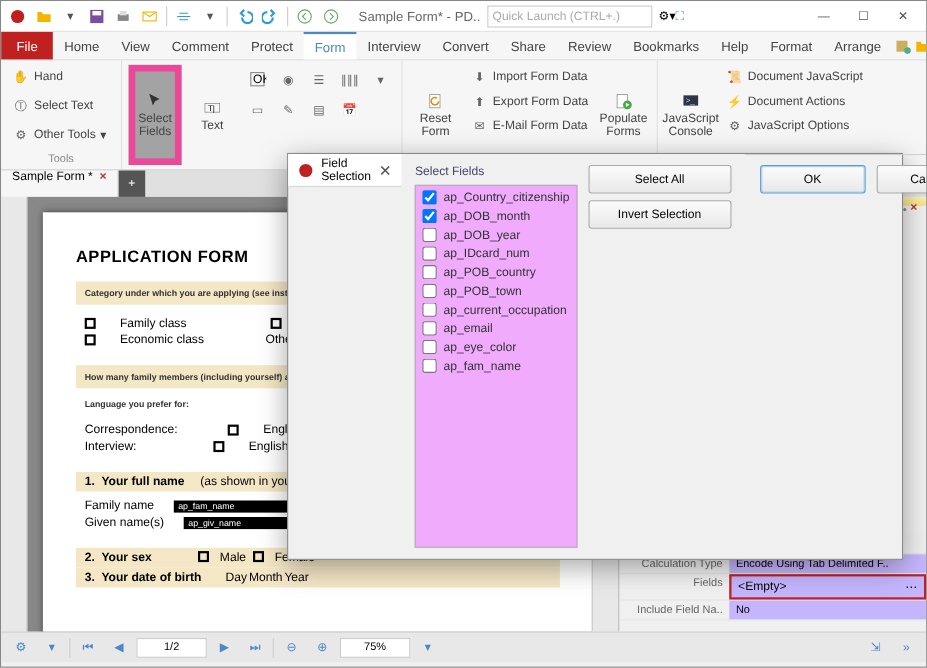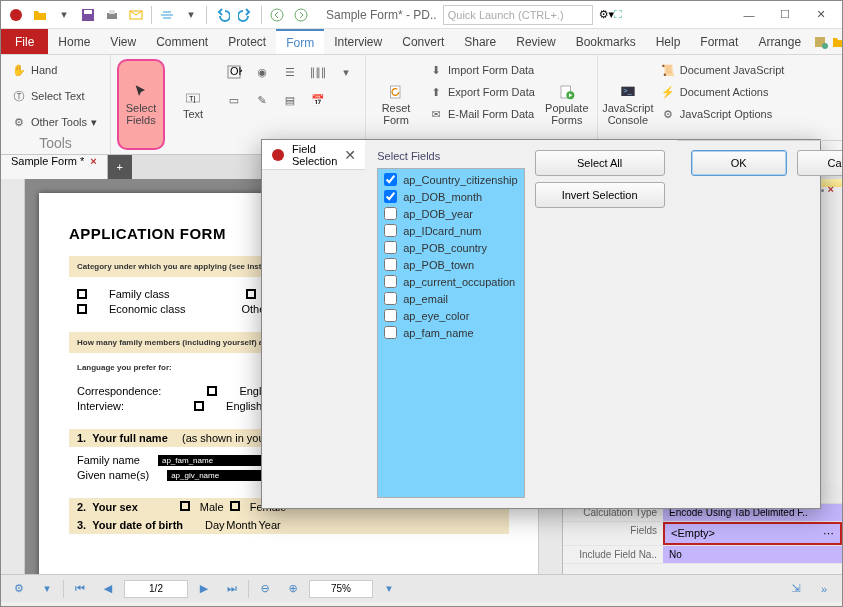--- a/index.html
+++ b/index.html
@@ -13,25 +13,25 @@
 .titlebar .winctl{margin-left:auto;display:flex;gap:2px}
 .winctl div{width:34px;height:22px;display:flex;align-items:center;justify-content:center;color:#555}
 .menubar{height:26px;background:#f6f6f6;display:flex;align-items:center;border-bottom:1px solid #d8d8d8}
 .menubar .mfile{background:#c02020;color:#fff;padding:0 14px;height:100%;display:flex;align-items:center;font-size:12px}
 .menubar .mitem{padding:0 10px;height:100%;display:flex;align-items:center;color:#444;font-size:12px}
 .menubar .mitem.active{background:#fff;border-top:2px solid #4a88c7;color:#4a88c7}
 .menubar .rbtn{width:22px;height:22px;display:flex;align-items:center;justify-content:center;margin-left:2px}
 .ribbon{height:100px;background:#f6f6f6;display:flex;border-bottom:1px solid #c8c8c8}
 .rgroup{display:flex;flex-direction:column;padding:4px 6px;border-right:1px solid #e0e0e0}
 .rgroup .body{display:flex;gap:4px;flex:1}
-.rgroup .lbl{text-align:center;color:#888;font-size:14px;padding-top:2px}
+.rgroup .lbl{text-align:center;color:#888;font-size:10px;padding-top:2px}
 .rbtn-s{display:flex;align-items:center;gap:4px;padding:2px 4px;color:#444;height:22px}
 .rbtn-s .ic{width:16px;height:16px;display:flex;align-items:center;justify-content:center;color:#666}
 .rbtn-big{width:48px;display:flex;flex-direction:column;align-items:center;justify-content:center;gap:2px;padding:4px;font-size:10px;text-align:center;color:#444}
-.rbtn-big.sel{background:#fca5a5;border:2px solid #ec4899;border-radius:10px}
+.rbtn-big.sel{background:#a3a3a3;border:6px solid #ec4899;border-radius:0}
 .rbtn-icon{width:26px;height:26px;display:flex;align-items:center;justify-content:center;color:#666}
 .tabsbar{height:24px;background:#e0e0e0;display:flex;align-items:center}
 .doc-tab{background:#f6f6f6;padding:0 10px;height:100%;display:flex;align-items:flex-start;gap:6px;border-right:1px solid #bbb;font-size:11px}
 .doc-tab .x{color:#b33;font-weight:bold}
 .add-tab{width:24px;height:100%;background:#555;color:#fff;display:flex;align-items:center;justify-content:center}
 .work{display:flex;height:395px;position:relative}
 .lgut{width:24px;background:#e8e8e8;border-right:1px solid #ccc}
 .doc{flex:1;background:#888;padding:14px;overflow:hidden;position:relative}
 .page{background:#fff;width:500px;height:560px;margin:0 auto;box-shadow:0 0 6px rgba(0,0,0,.5);padding:18px 30px}
 .page h2{font-size:15px;font-weight:bold;margin:14px 0;letter-spacing:0.5px}
@@ -56,21 +56,21 @@
 .status{height:28px;background:#e8e8e8;border-top:1px solid #c8c8c8;display:flex;align-items:center;gap:4px;padding:0 6px}
 .status .sb{width:24px;height:20px;display:flex;align-items:center;justify-content:center;color:#4a88c7}
 .status .pg{width:64px;height:18px;border:1px solid #ccc;background:#fff;text-align:center;font-size:10px;line-height:16px}
 .dialog{position:absolute;left:260px;top:138px;width:560px;height:370px;background:#f0f0f0;border:1px solid #888;box-shadow:0 6px 24px rgba(0,0,0,.35);display:flex;flex-direction:row}
 .dialog .dt{height:30px;background:#fff;display:flex;align-items:center;padding:0 8px;border-bottom:1px solid #d8d8d8}
 .dialog .dt .ic{width:16px;height:16px;margin-right:6px}
 .dialog .dt .x{margin-left:auto;width:20px;text-align:center;color:#555;font-size:14px}
 .dialog .db{flex:1;padding:10px 12px;display:flex;gap:10px}
 .dialog .left{flex:1;display:flex;flex-direction:column}
 .dialog .left .lbl{color:#446;font-size:11px;margin-bottom:6px}
-.dialog .list{flex:1;background:#7dd3fc;border:1px solid #b0b0b0;overflow-y:auto;padding:2px}
+.dialog .list{flex:1;background:#f0abfc;border:1px solid #b0b0b0;overflow-y:auto;padding:2px}
 .dialog .li{display:flex;align-items:center;gap:6px;padding:2px 4px;font-size:12px;color:#333}
 .dialog .li input{width:13px;height:13px}
 .dialog .right{width:130px;display:flex;flex-direction:column;gap:6px}
 .dialog .btn{height:26px;background:linear-gradient(#fcfcfc,#e8e8e8);border:1px solid #aaa;border-radius:3px;font-size:11px;display:flex;align-items:center;justify-content:center}
 .dialog .df{height:44px;display:flex;align-items:center;justify-content:flex-end;gap:10px;padding:0 14px;border-top:1px solid #d0d0d0}
 .dialog .df .btn{width:96px}
 .dialog .df .btn.primary{border:1px solid #5a9bd5;box-shadow:inset 0 0 0 1px #aed0ef}
 svg{width:16px;height:16px}
 </style>
 </head>

